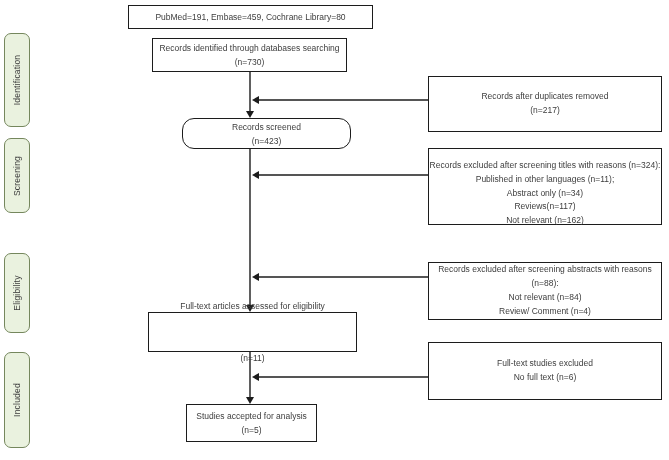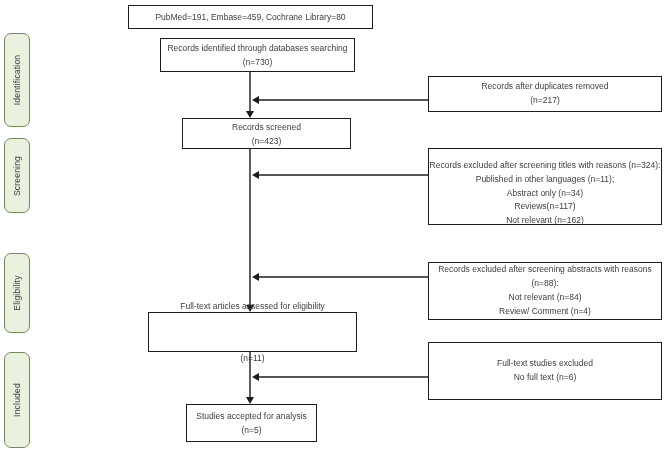--- a/index.html
+++ b/index.html
@@ -29,26 +29,26 @@
     align-items:center;justify-content:center;text-align:center;
     font-size:8.5px;line-height:14px;color:#3d3d3d;z-index:2;
   }
   .rbox{
     position:absolute;left:428px;width:234px;background:#ffffff;
     border:1.3px solid #1c1c1c;box-sizing:border-box;
     display:flex;flex-direction:column;align-items:center;justify-content:center;
     text-align:center;font-size:8.5px;line-height:13.8px;color:#3d3d3d;z-index:2;
   }
   .box-sources{left:128px;top:5px;width:245px;height:24px;}
-  .box-identified{left:152px;top:38px;width:195px;height:34px;margin-left:8px;}
-  .box-screened{left:182px;top:118px;width:169px;height:31px;}
+  .box-identified{left:152px;top:38px;width:195px;height:34px;}
+  .box-screened{left:182px;top:118px;width:169px;height:31px;border-radius:12px;}
   .box-fulltext{left:148px;top:312px;width:209px;height:40px;gap:38px;}
   .box-accepted{left:186px;top:404px;width:131px;height:38px;}
 
-  .rbox-duplicates{top:76px;height:36px;align-items:center;}
+  .rbox-duplicates{top:76px;height:56px;align-items:center;}
   .rbox-titles{top:148px;height:77px;justify-content:flex-start;padding-top:10px;}
   .rbox-abstracts{top:262px;height:58px;}
   .rbox-fulltext-excluded{top:342px;height:58px;}
 
   svg.connectors{position:absolute;left:0;top:0;z-index:1;pointer-events:none;}
 </style>
 </head>
 <body>
 
 <div class="stage stage-identification">

